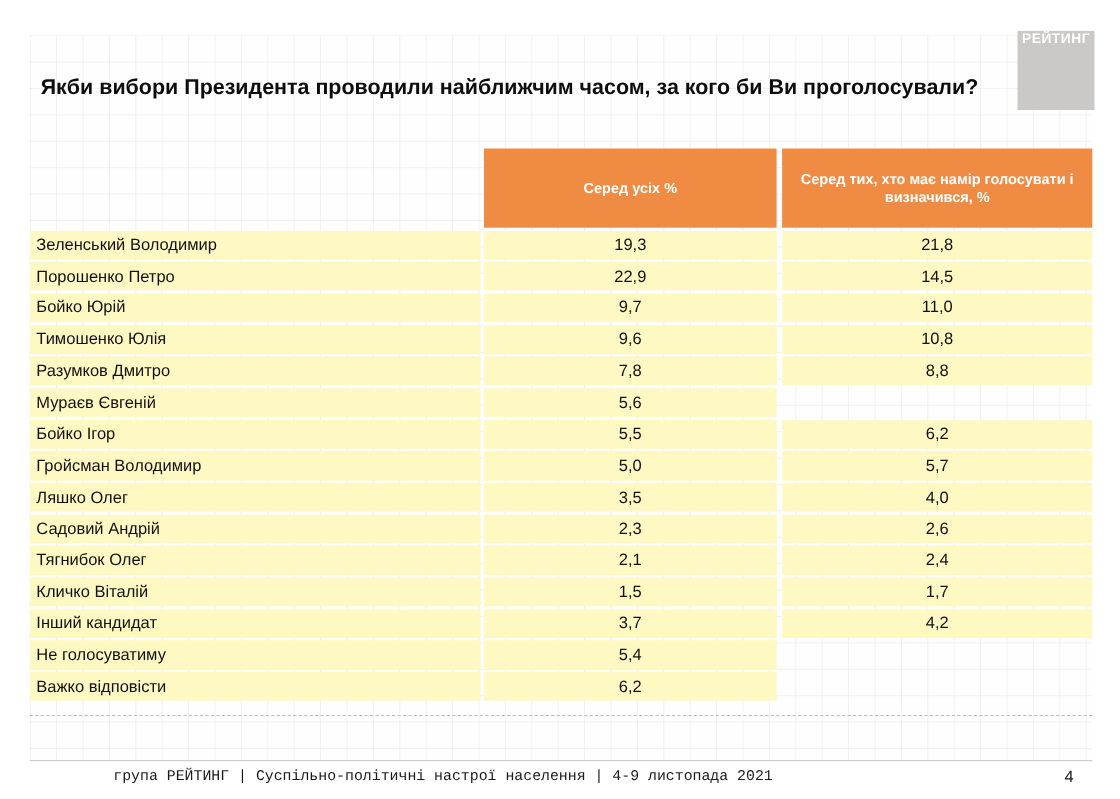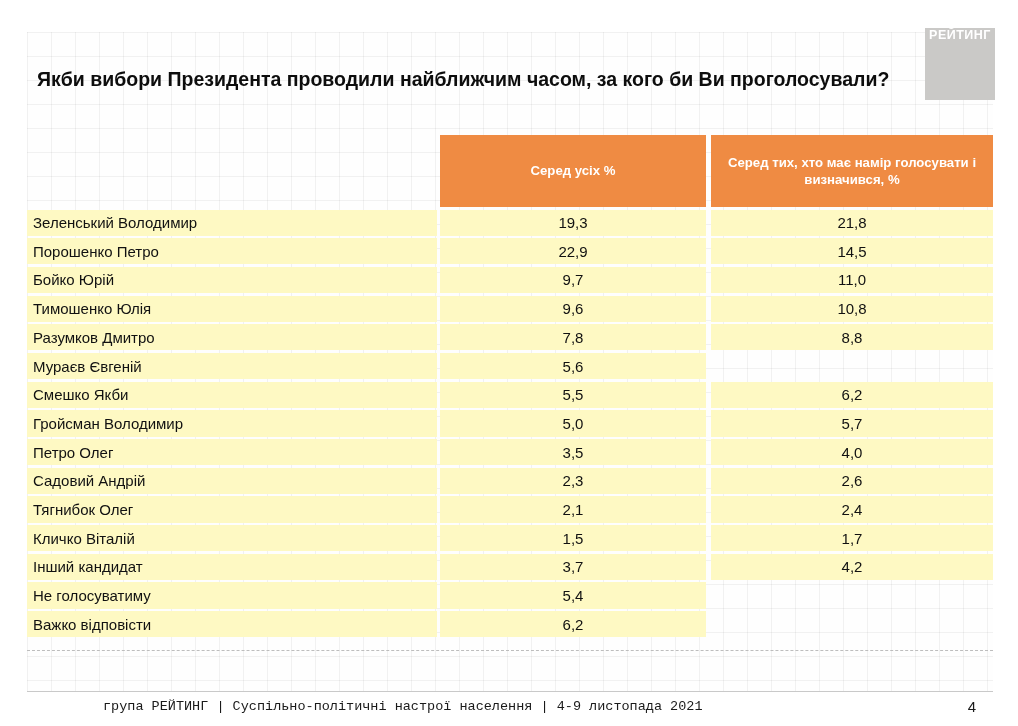--- a/index.html
+++ b/index.html
@@ -108,31 +108,31 @@
     <div class="trow">
       <div class="tcell c-name">Разумков Дмитро</div>
       <div class="tcell c-v1">7,8</div>
       <div class="tcell c-v2">8,8</div>
     </div>
     <div class="trow">
       <div class="tcell c-name">Мураєв Євгеній</div>
       <div class="tcell c-v1">5,6</div>
     </div>
     <div class="trow">
-      <div class="tcell c-name">Смешко Якби</div>
+      <div class="tcell c-name">Бойко Ігор</div>
       <div class="tcell c-v1">5,5</div>
       <div class="tcell c-v2">6,2</div>
     </div>
     <div class="trow">
       <div class="tcell c-name">Гройсман Володимир</div>
       <div class="tcell c-v1">5,0</div>
       <div class="tcell c-v2">5,7</div>
     </div>
     <div class="trow">
-      <div class="tcell c-name">Петро Олег</div>
+      <div class="tcell c-name">Ляшко Олег</div>
       <div class="tcell c-v1">3,5</div>
       <div class="tcell c-v2">4,0</div>
     </div>
     <div class="trow">
       <div class="tcell c-name">Садовий Андрій</div>
       <div class="tcell c-v1">2,3</div>
       <div class="tcell c-v2">2,6</div>
     </div>
     <div class="trow">
       <div class="tcell c-name">Тягнибок Олег</div>

